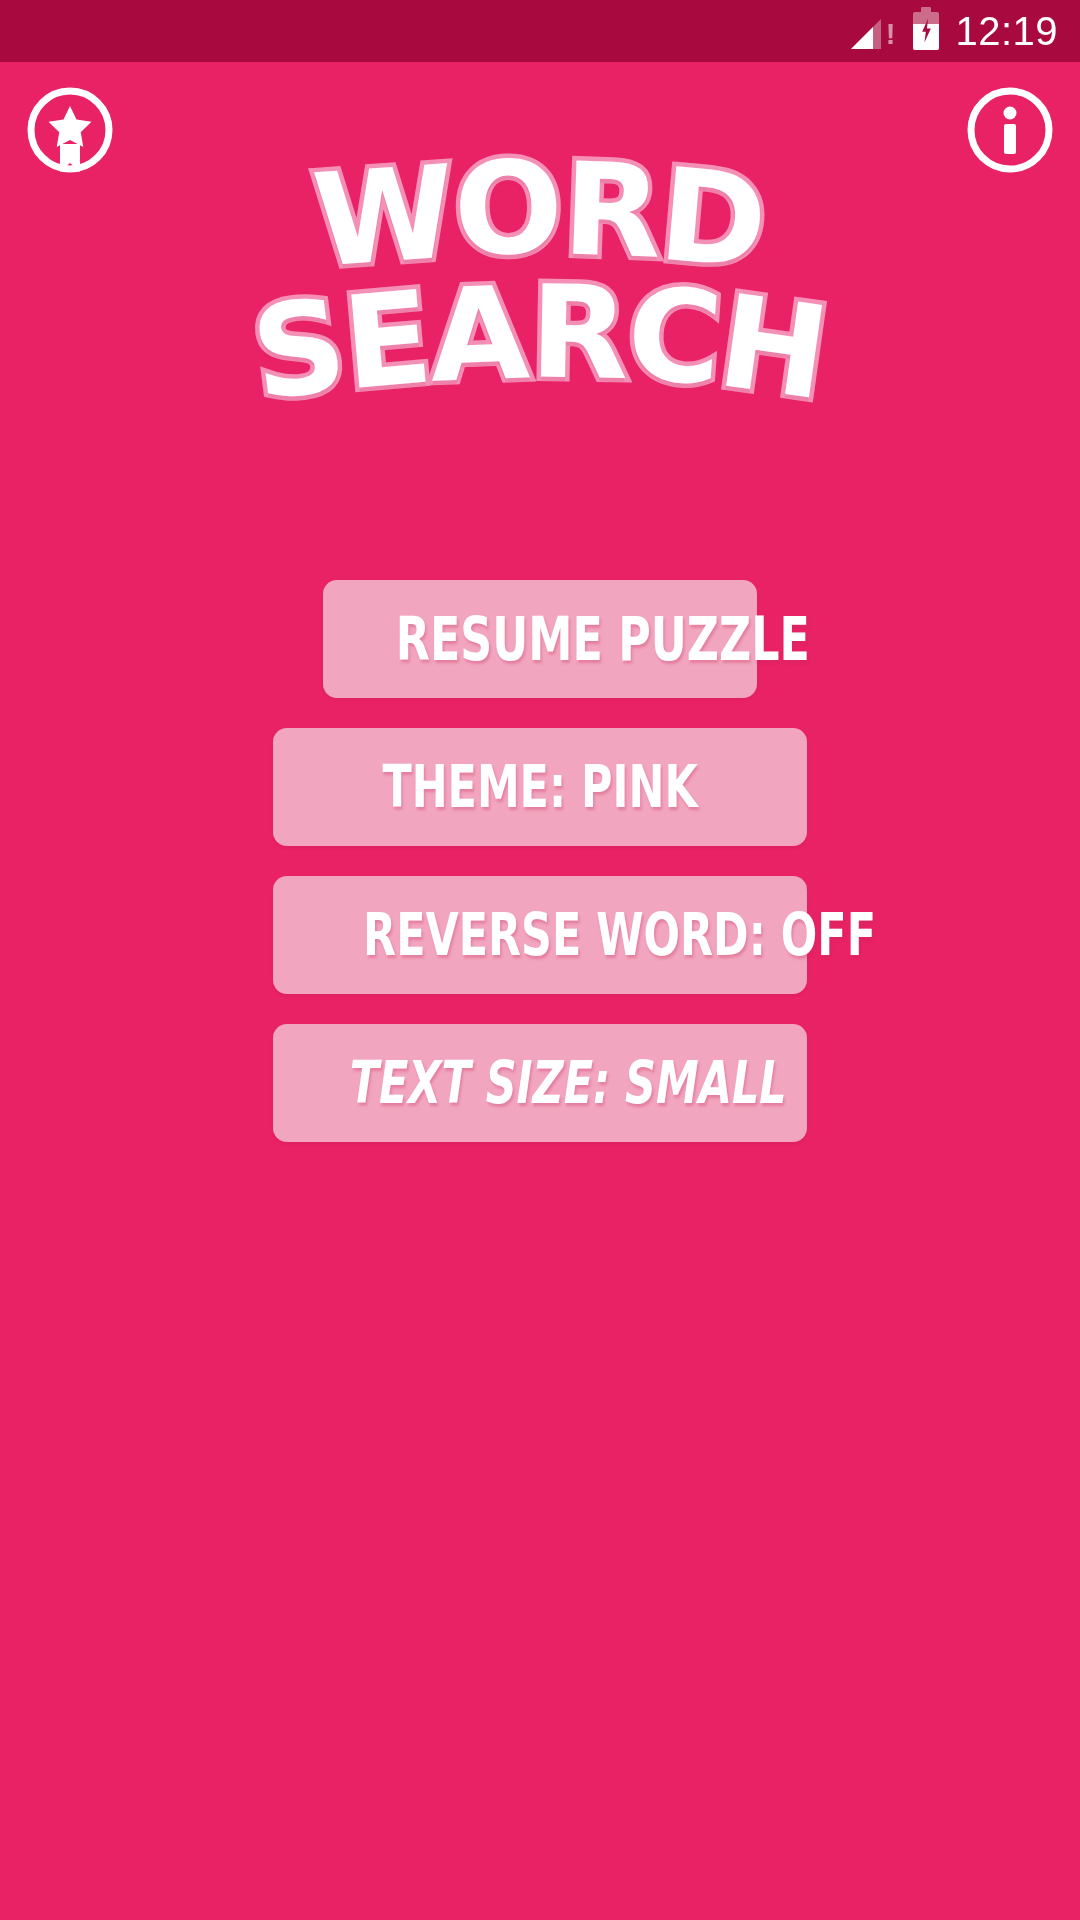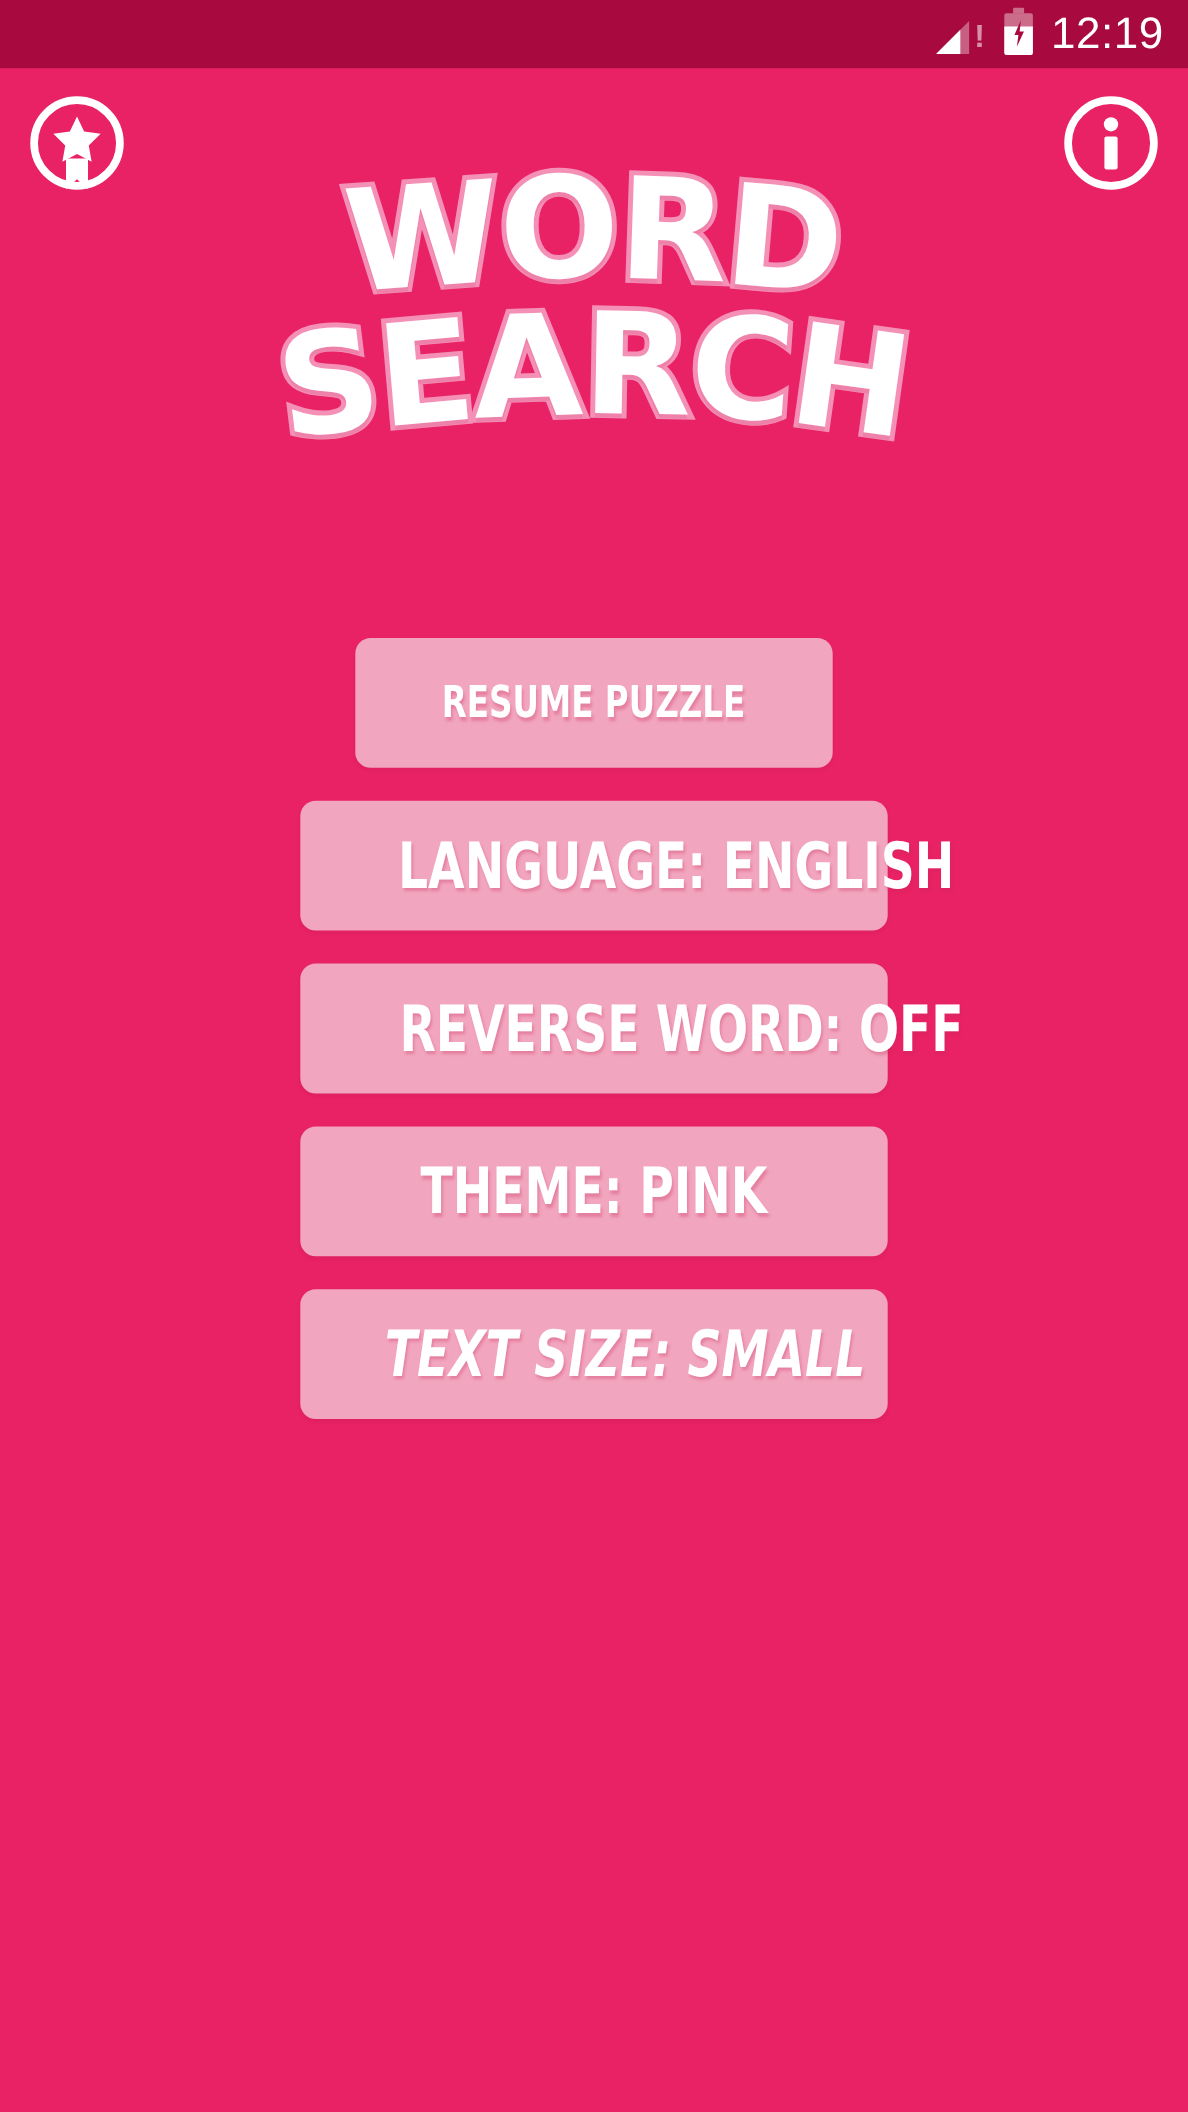--- a/index.html
+++ b/index.html
@@ -179,21 +179,21 @@
   .menu-btn span {
     display: inline-block;
     transform: scaleX(0.74);
     transform-origin: center;
     white-space: nowrap;
     text-shadow: 2px 3px 3px rgba(200,40,90,0.30);
   }
   .btn-narrow {
     width: 434px;
     height: 118px;
-    font-size: 40px;
+    font-size: 60px;
   }
   .btn-wide {
     width: 534px;
     height: 118px;
     font-size: 58px;
   }
   .btn-narrow span, .btn-wide span { line-height: 118px; }
 </style>
 </head>
 <body style="background: rgb(232, 34, 100);">
@@ -234,26 +234,23 @@
   <div id="logo">
     <div class="logo-line" id="logo-word"><span class="logo-letter" style="transform: rotate(-4deg) translateY(8px); -webkit-text-stroke: 9px rgb(244, 143, 181); color: rgb(255, 255, 255);">W</span><span class="logo-letter" style="transform: rotate(-1deg) translateY(0px); -webkit-text-stroke: 9px rgb(244, 143, 181); color: rgb(255, 255, 255);">O</span><span class="logo-letter" style="transform: rotate(2deg) translateY(2px); -webkit-text-stroke: 9px rgb(244, 143, 181); color: rgb(255, 255, 255);">R</span><span class="logo-letter" style="transform: rotate(5deg) translateY(10px); -webkit-text-stroke: 9px rgb(244, 143, 181); color: rgb(255, 255, 255);">D</span></div>
     <div class="logo-line" id="logo-search"><span class="logo-letter" style="transform: rotate(-7deg) translateY(16px); -webkit-text-stroke: 9px rgb(244, 143, 181); color: rgb(255, 255, 255);">S</span><span class="logo-letter" style="transform: rotate(-5deg) translateY(7px); -webkit-text-stroke: 9px rgb(244, 143, 181); color: rgb(255, 255, 255);">E</span><span class="logo-letter" style="transform: rotate(-2deg) translateY(1px); -webkit-text-stroke: 9px rgb(244, 143, 181); color: rgb(255, 255, 255);">A</span><span class="logo-letter" style="transform: rotate(1deg) translateY(-1px); -webkit-text-stroke: 9px rgb(244, 143, 181); color: rgb(255, 255, 255);">R</span><span class="logo-letter" style="transform: rotate(4deg) translateY(3px); -webkit-text-stroke: 9px rgb(244, 143, 181); color: rgb(255, 255, 255);">C</span><span class="logo-letter" style="transform: rotate(8deg) translateY(14px); -webkit-text-stroke: 9px rgb(244, 143, 181); color: rgb(255, 255, 255);">H</span></div>
   </div>
 
   <div id="menu">
     <button class="menu-btn btn-narrow" style="background: rgb(242, 165, 190); color: rgb(255, 255, 255);">
       <span>RESUME PUZZLE</span>
     </button>
     <button class="menu-btn btn-wide" style="background: rgb(242, 165, 190); color: rgb(255, 255, 255);">
-      <span>LANGUAGE: ENGLISH</span>
+      <span>THEME: PINK</span>
     </button>
     <button class="menu-btn btn-wide" style="background: rgb(242, 165, 190); color: rgb(255, 255, 255);">
       <span>REVERSE WORD: OFF</span>
     </button>
-    <button class="menu-btn btn-wide" style="background: rgb(242, 165, 190); color: rgb(255, 255, 255);">
-      <span>THEME: PINK</span>
-    </button>
     <button class="menu-btn btn-wide" style="background: rgb(242, 165, 190); color: rgb(255, 255, 255); font-style: italic;">
       <span>TEXT SIZE: SMALL</span>
     </button>
   </div>
 
 </div>
 
 </body></html>

